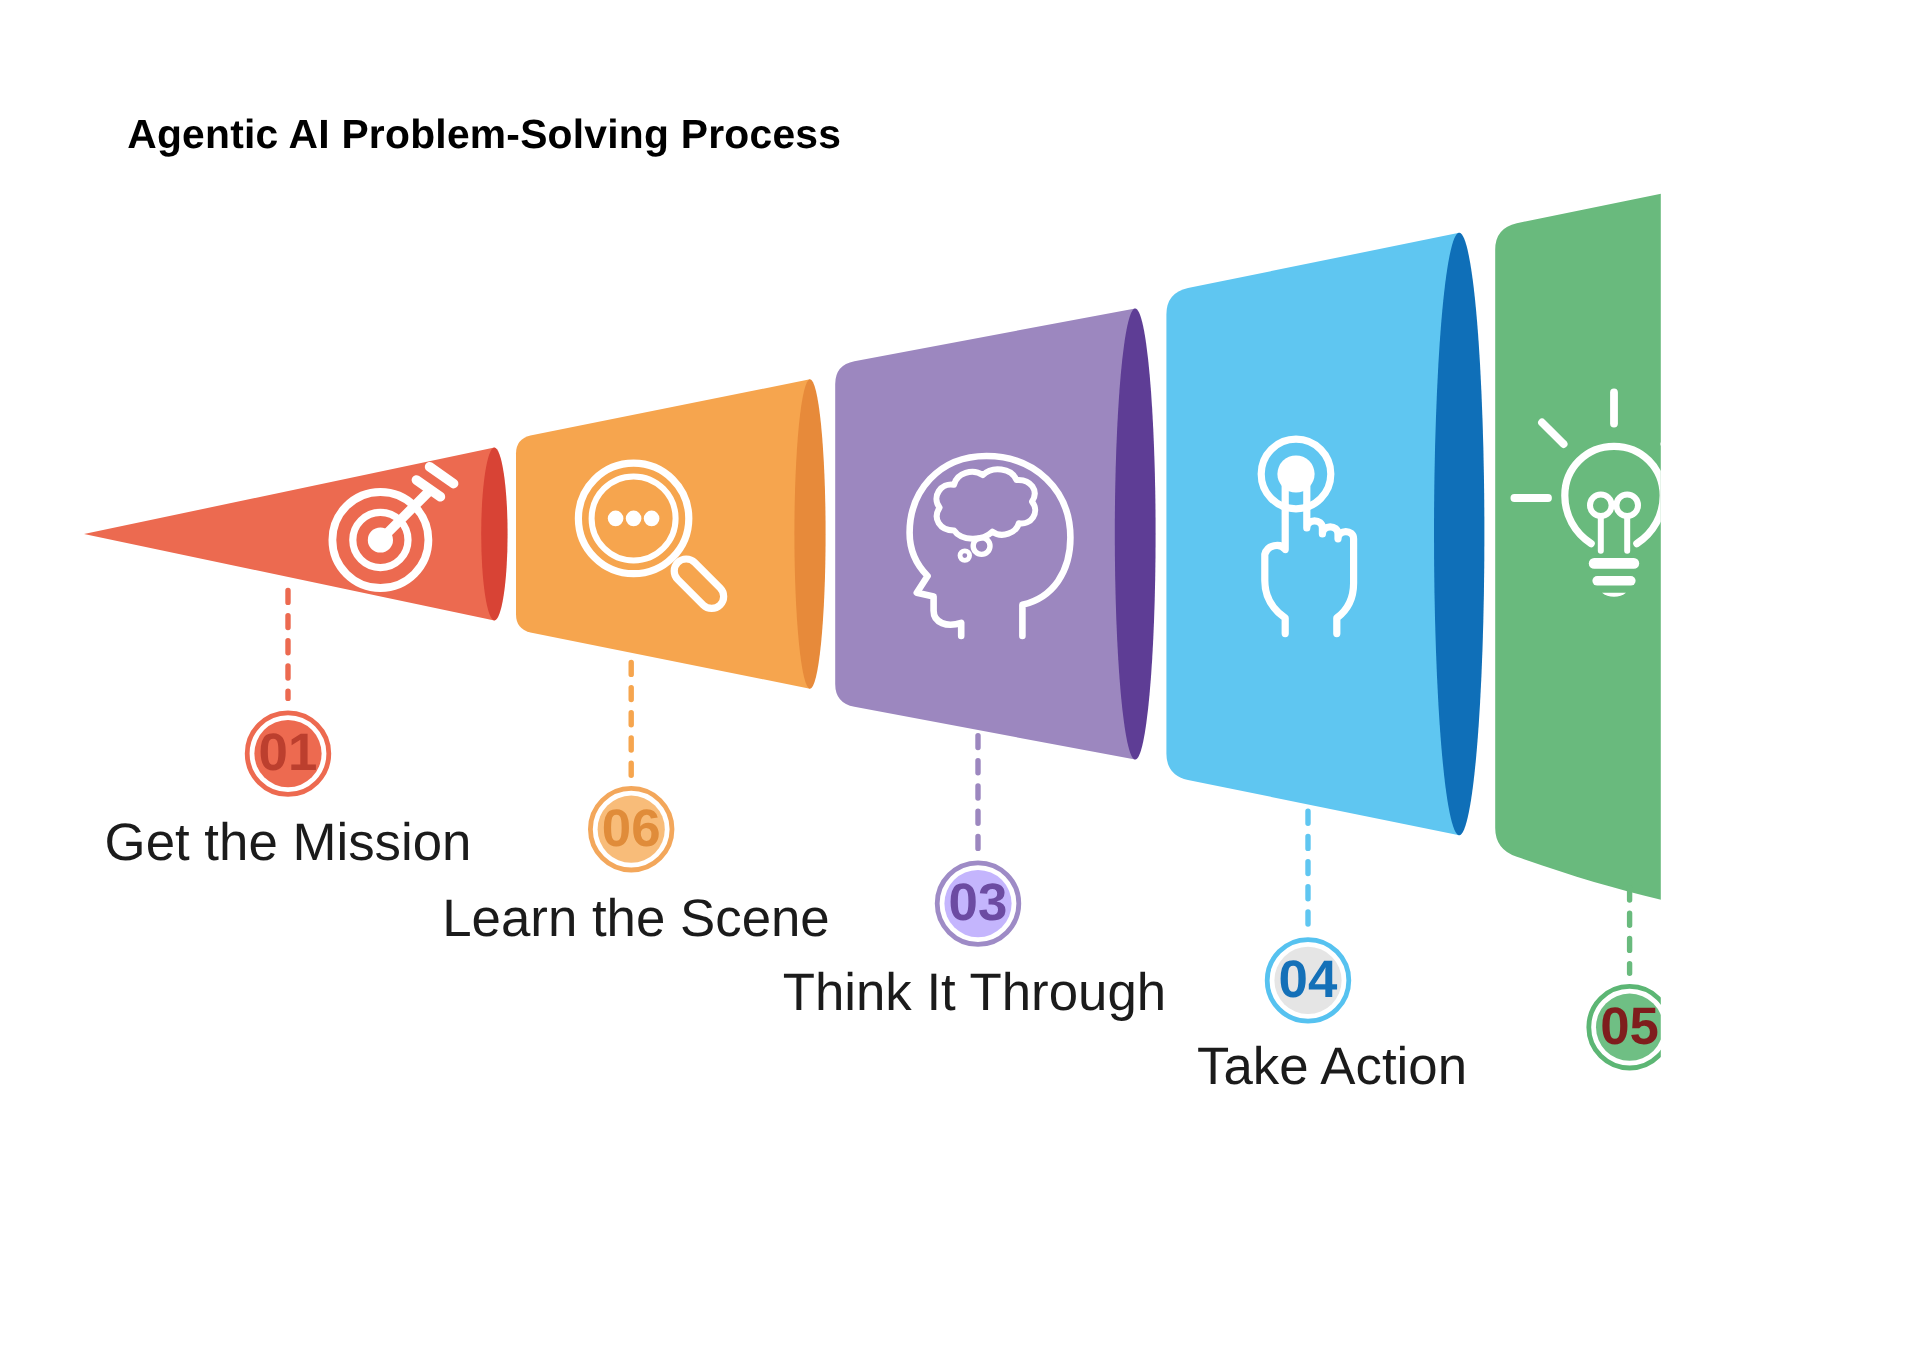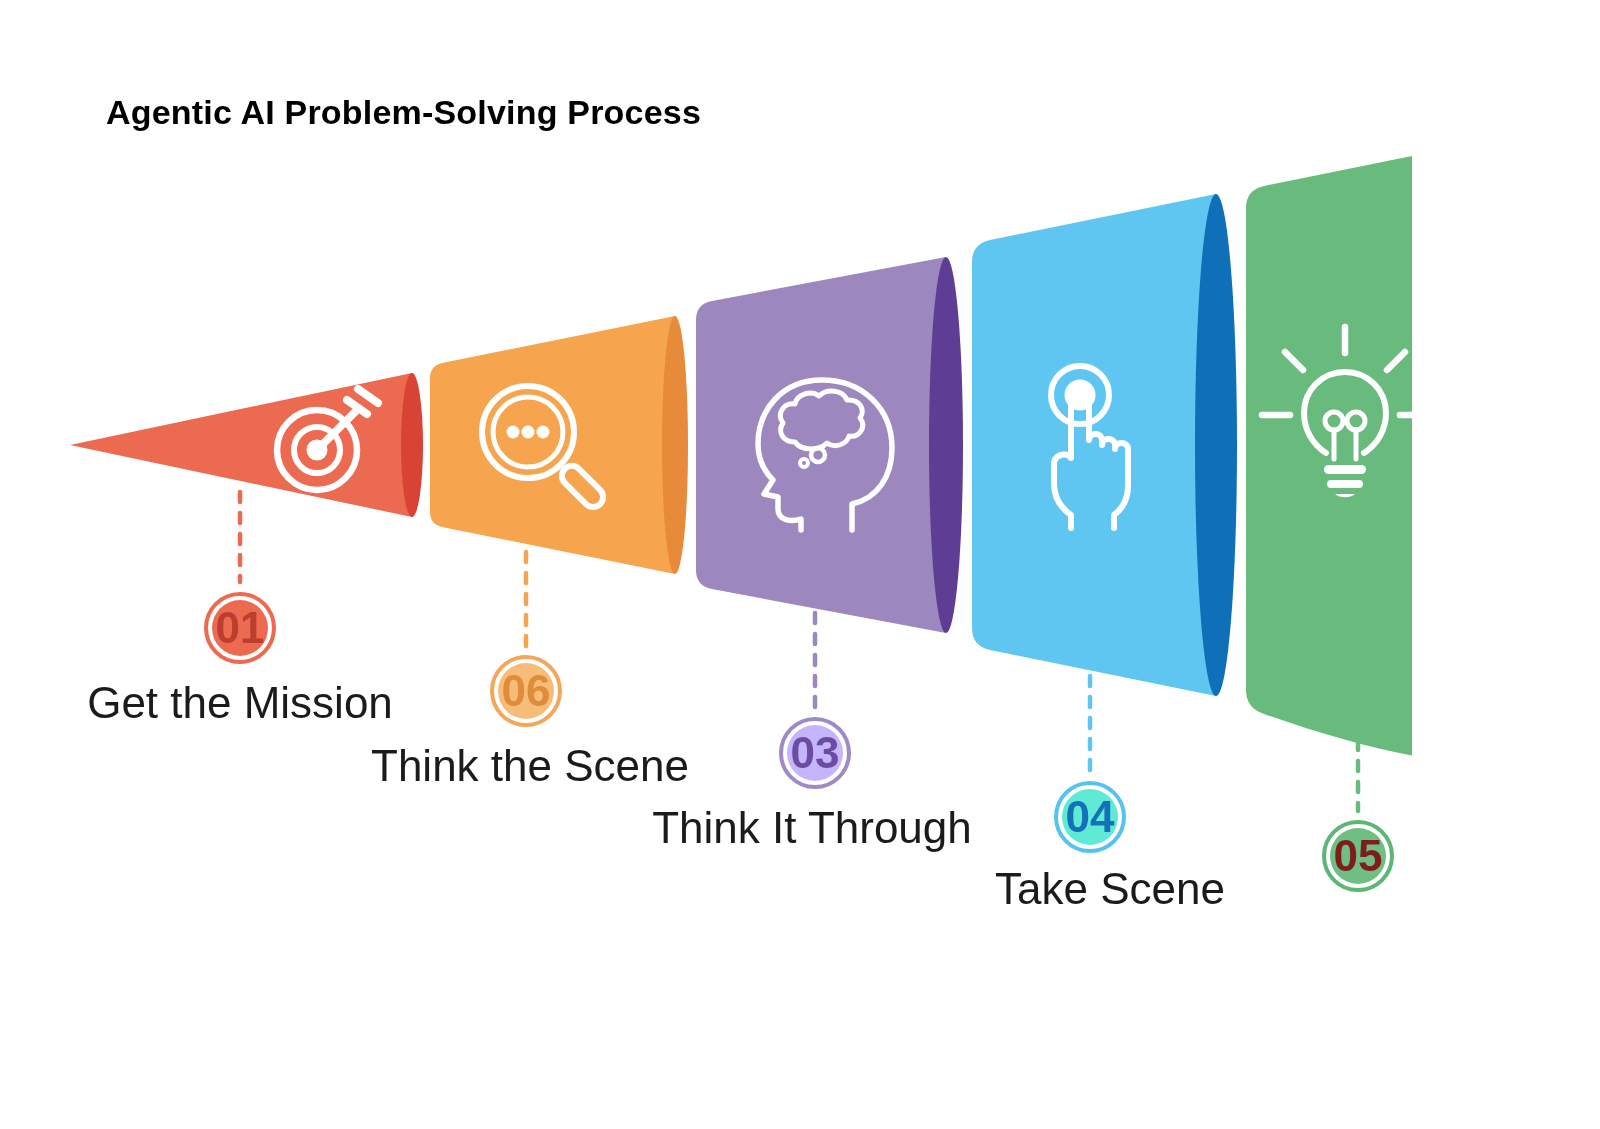--- a/index.html
+++ b/index.html
@@ -2,21 +2,20 @@
 <html><head>
 <meta charset="utf-8">
 <style>
   html,body{margin:0;padding:0;background:#ffffff;}
   #stage{
     position:relative;
     width:1384px;height:1129px;
     background:#ffffff;
     overflow:hidden;
     font-family:"Liberation Sans", sans-serif;
-    padding-left:28px;
   }
   #funnel-svg{position:absolute;left:0;top:0;}
   .diagram-title{
     position:absolute;
     left:106px;top:93px;
     font-size:34px;font-weight:bold;color:#000000;
     letter-spacing:0.2px;
     white-space:nowrap;
   }
   .badge{
@@ -149,28 +148,28 @@
     <div class="badge-inner" style="background-color: rgb(248, 188, 121); color: rgb(224, 140, 58);">
       <span>06</span>
     </div>
   </div>
   <div class="badge" id="badge-3" style="border-color: rgb(158, 139, 198);">
     <div class="badge-inner" style="background-color: #c4b5fd; color: rgb(108, 75, 162);">
       <span>03</span>
     </div>
   </div>
   <div class="badge" id="badge-4" style="border-color: rgb(86, 194, 240);">
-    <div class="badge-inner" style="background-color: #5eead4; color: rgb(20, 112, 184);">
+    <div class="badge-inner" style="background-color: #e5e5e5; color: rgb(20, 112, 184);">
       <span>04</span>
     </div>
   </div>
   <div class="badge" id="badge-5" style="border-color: rgb(92, 182, 116);">
     <div class="badge-inner" style="background-color: rgb(111, 191, 132); color: #7f1d1d;">
       <span>05</span>
     </div>
   </div>
 
   <div class="step-label" id="label-1">Get the Mission</div>
-  <div class="step-label" id="label-2">Think the Scene</div>
+  <div class="step-label" id="label-2">Learn the Scene</div>
   <div class="step-label" id="label-3">Think It Through</div>
-  <div class="step-label" id="label-4">Take Scene</div>
+  <div class="step-label" id="label-4">Take Action</div>
 
 </div>
 
 </body></html>

